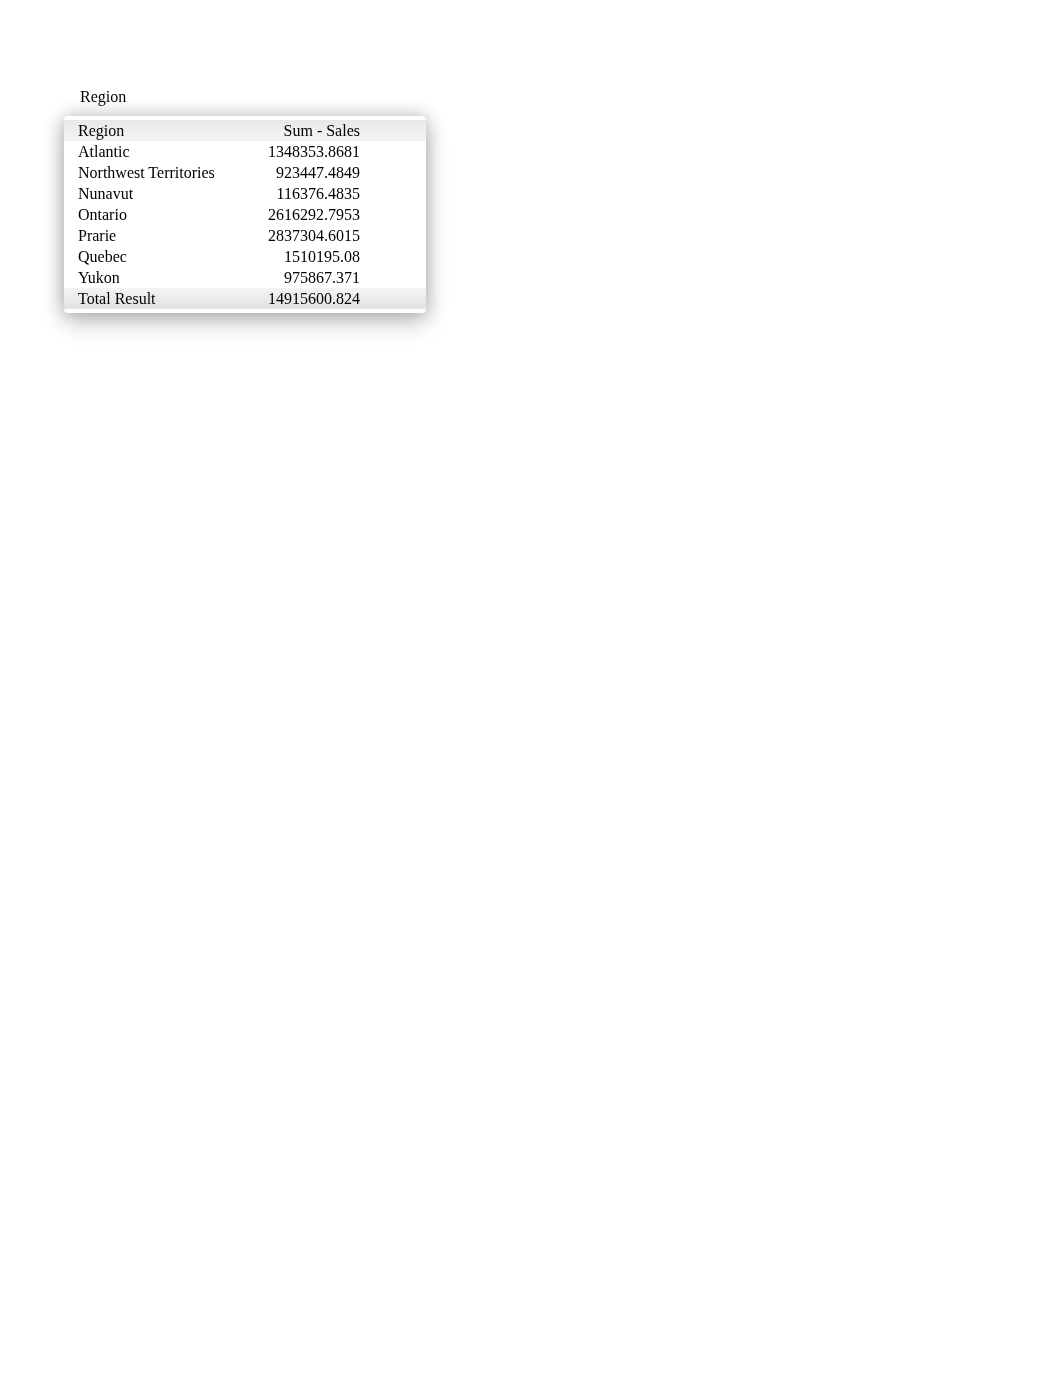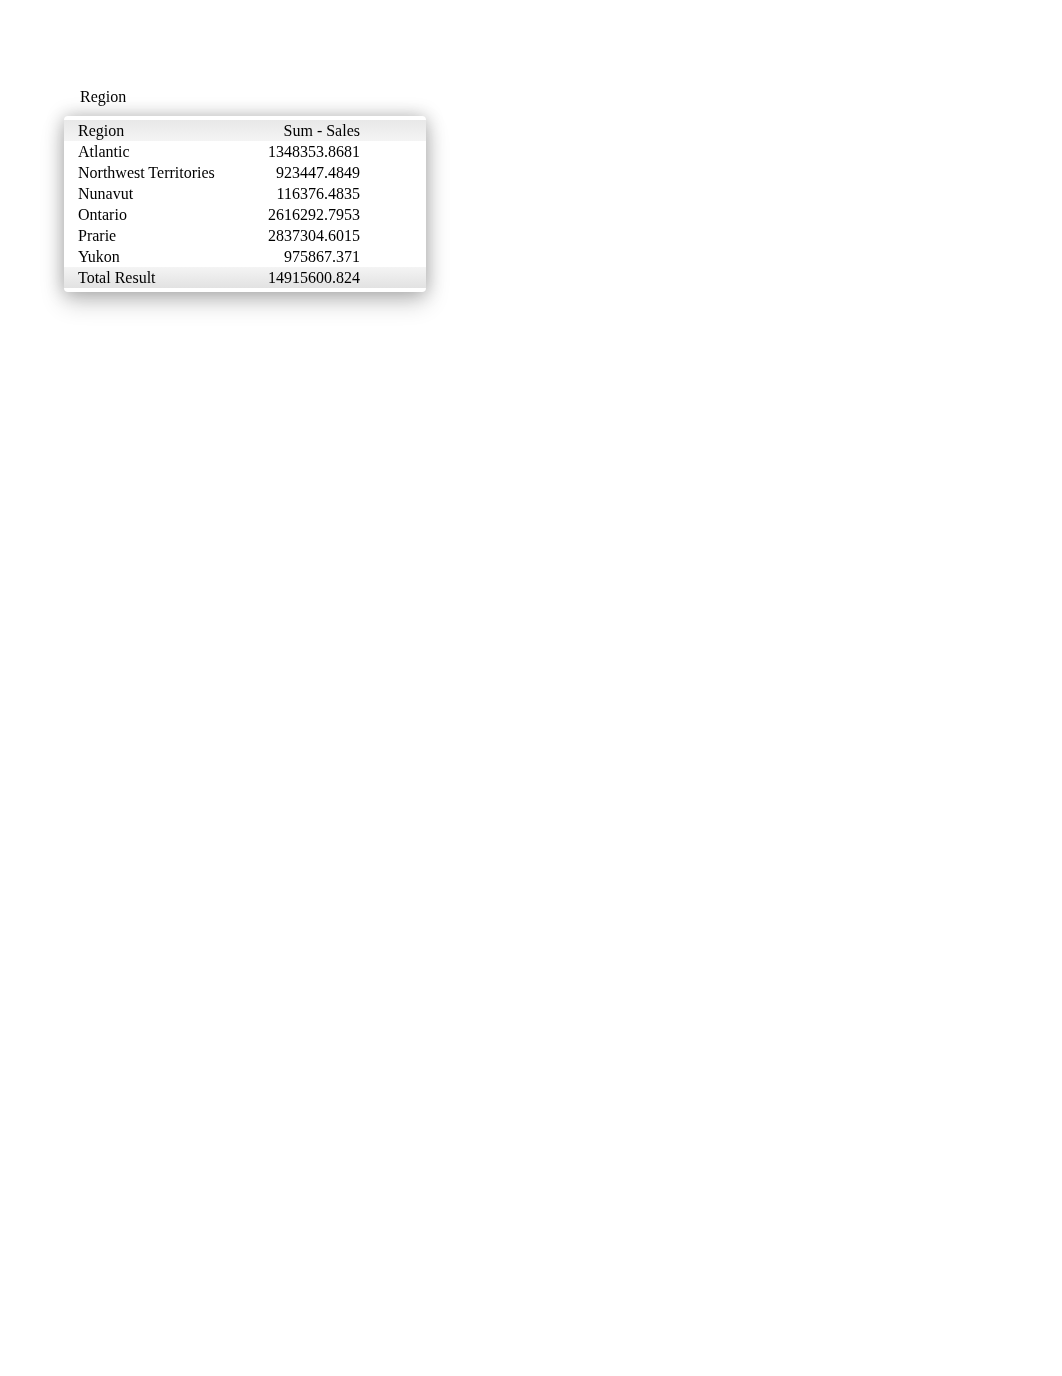--- a/index.html
+++ b/index.html
@@ -91,20 +91,24 @@
       </tr>
       <tr>
         <td class="col-region">Ontario</td>
         <td class="col-value">2616292.7953</td>
       </tr>
       <tr>
         <td class="col-region">Prarie</td>
         <td class="col-value">2837304.6015</td>
       </tr>
       <tr>
+        <td class="col-region">Quebec</td>
+        <td class="col-value">1510195.08</td>
+      </tr>
+      <tr>
         <td class="col-region">Yukon</td>
         <td class="col-value">975867.371</td>
       </tr>
 
       <tr class="ftr">
         <td class="col-region">Total Result</td>
         <td class="col-value">14915600.824</td>
       </tr>
     </tbody>
       </table>

